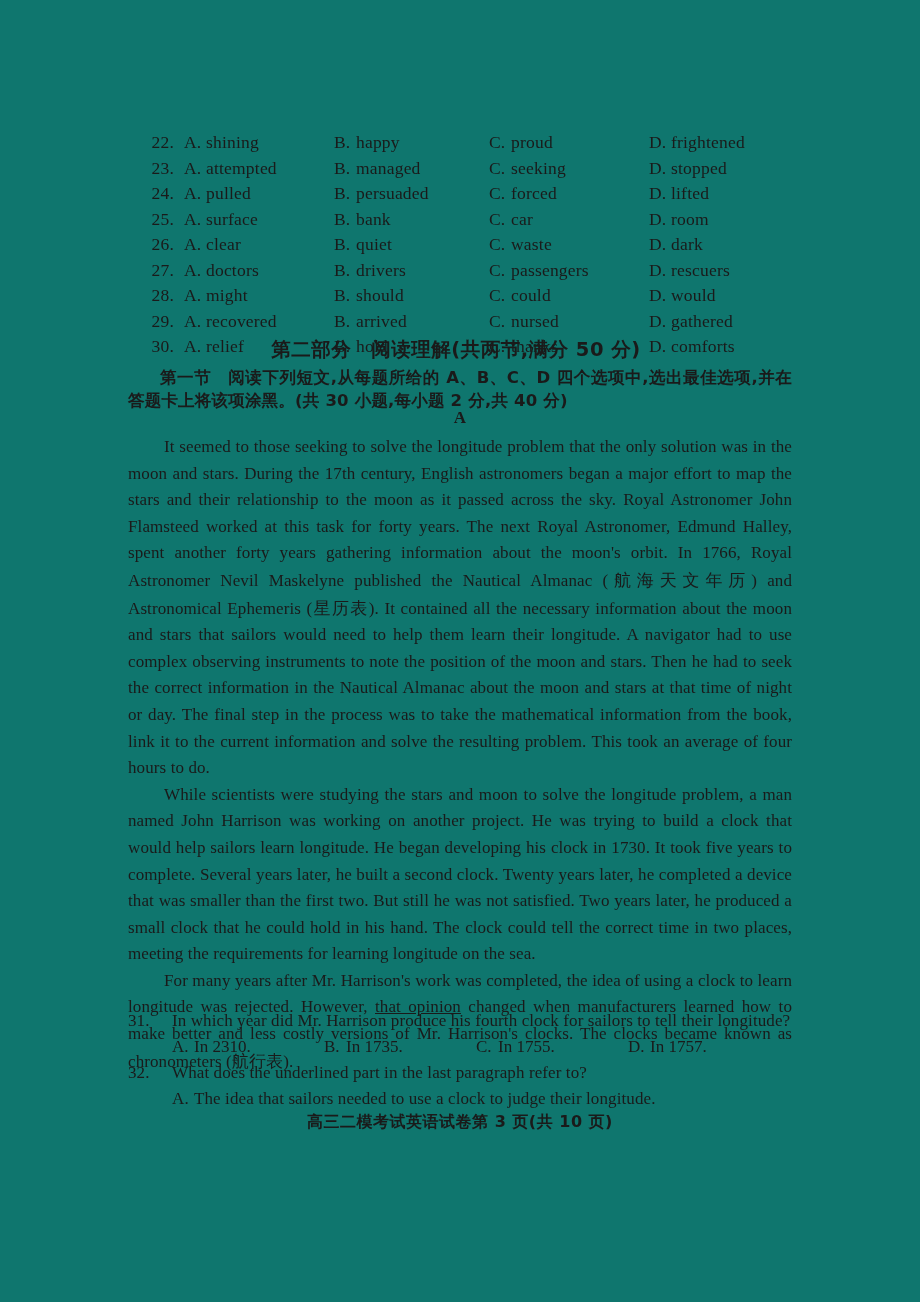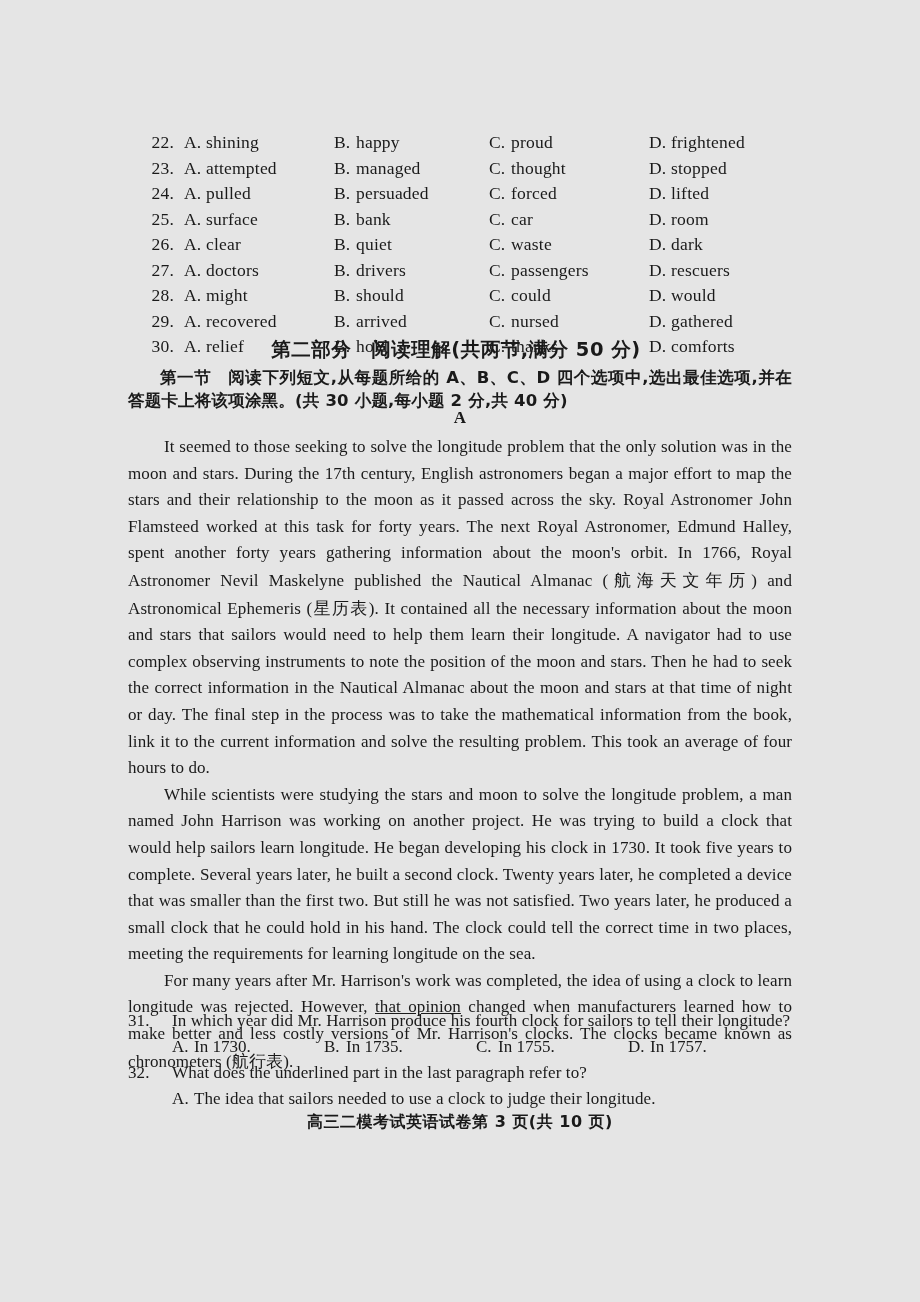--- a/index.html
+++ b/index.html
@@ -8,21 +8,21 @@
     background: #ffffff;
   }
   body {
     font-family: "Liberation Serif", "DejaVu Serif", serif;
     color: #1a1a1a;
   }
   #page {
     position: relative;
     width: 920px;
     height: 1302px;
-    background: #e5e5e5;
+    background: #0f766e;
     overflow: hidden;
     text-decoration: underline;
   }
 
   
   #cloze-options {
     position: absolute;
     left: 128px;
     top: 132px;
     width: 680px;
@@ -202,21 +202,21 @@
       <span class="opt opt-a">
           <span class="opt-letter">A.</span>
           <span class="opt-text">attempted</span>
         </span>
       <span class="opt opt-b">
           <span class="opt-letter">B.</span>
           <span class="opt-text">managed</span>
         </span>
       <span class="opt opt-c">
           <span class="opt-letter">C.</span>
-          <span class="opt-text">thought</span>
+          <span class="opt-text">seeking</span>
         </span>
       <span class="opt opt-d">
           <span class="opt-letter">D.</span>
           <span class="opt-text">stopped</span>
         </span>
     </div>
 
     <div class="cloze-row">
       <span class="cloze-num">24.</span>
       <span class="opt opt-a">
@@ -376,21 +376,21 @@
 
   <div id="questions">
 
     <div class="q-stem">
       <span class="q-num">31.</span>
       <span>In which year did Mr. Harrison produce his fourth clock for sailors to tell their longitude?</span>
     </div>
     <div class="q-choices-inline">
       <span class="ch ch-w">
           <span class="ch-letter">A.</span>
-          <span>In 1730.</span>
+          <span>In 2310.</span>
         </span>
       <span class="ch ch-w">
           <span class="ch-letter">B.</span>
           <span>In 1735.</span>
         </span>
       <span class="ch ch-w">
           <span class="ch-letter">C.</span>
           <span>In 1755.</span>
         </span>
       <span class="ch ch-w">

